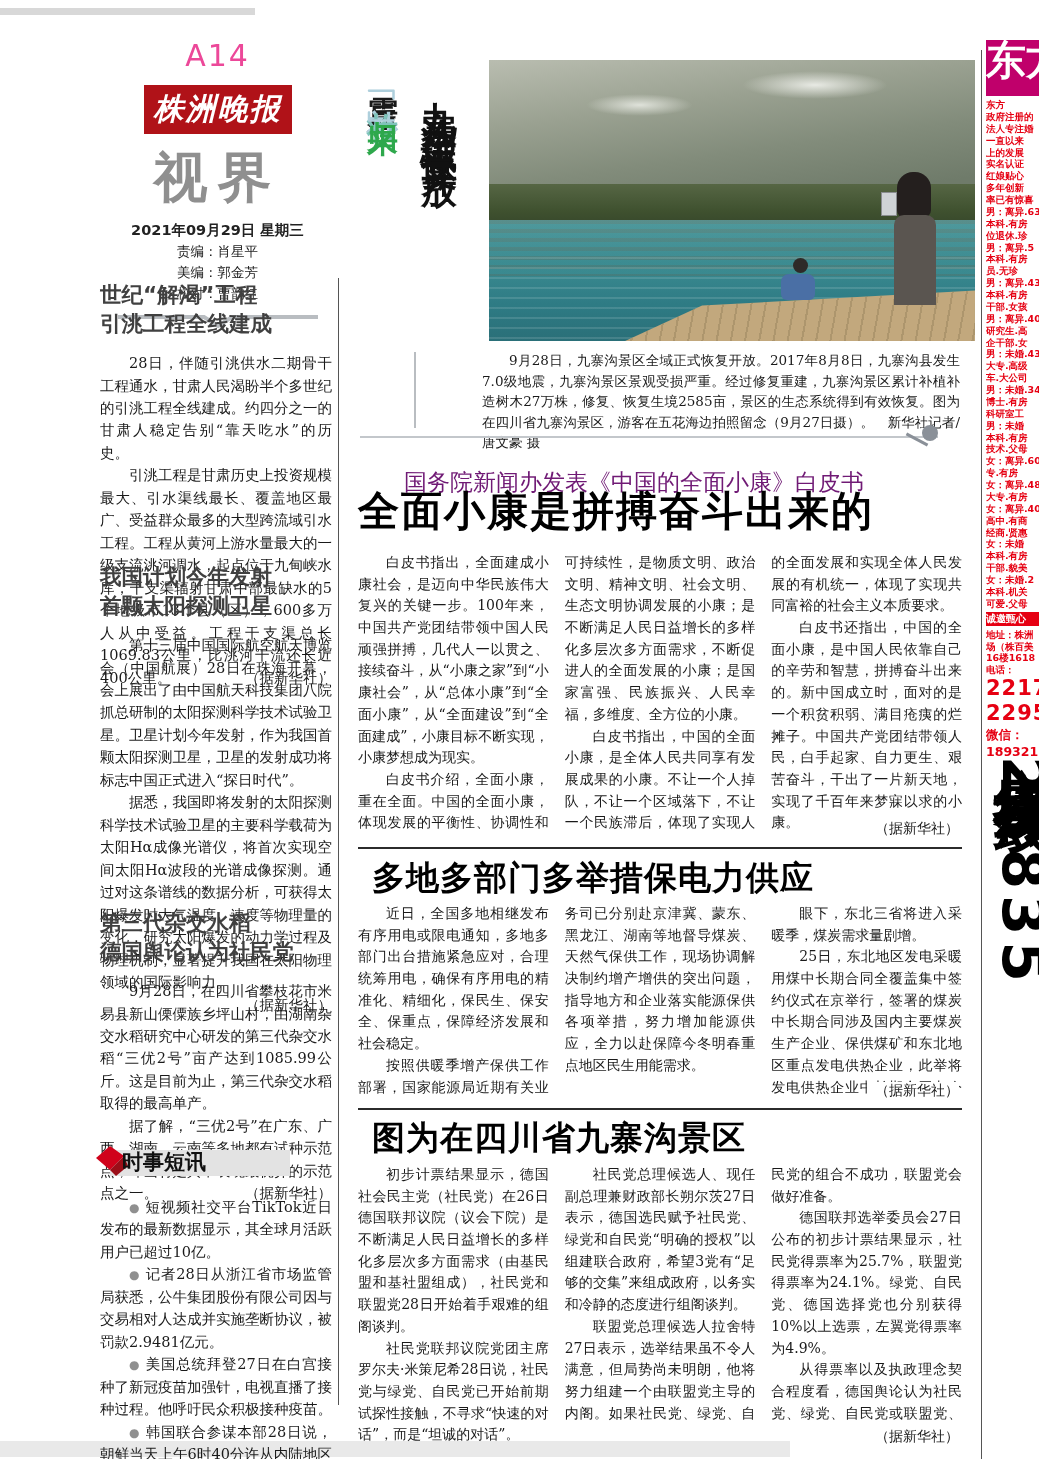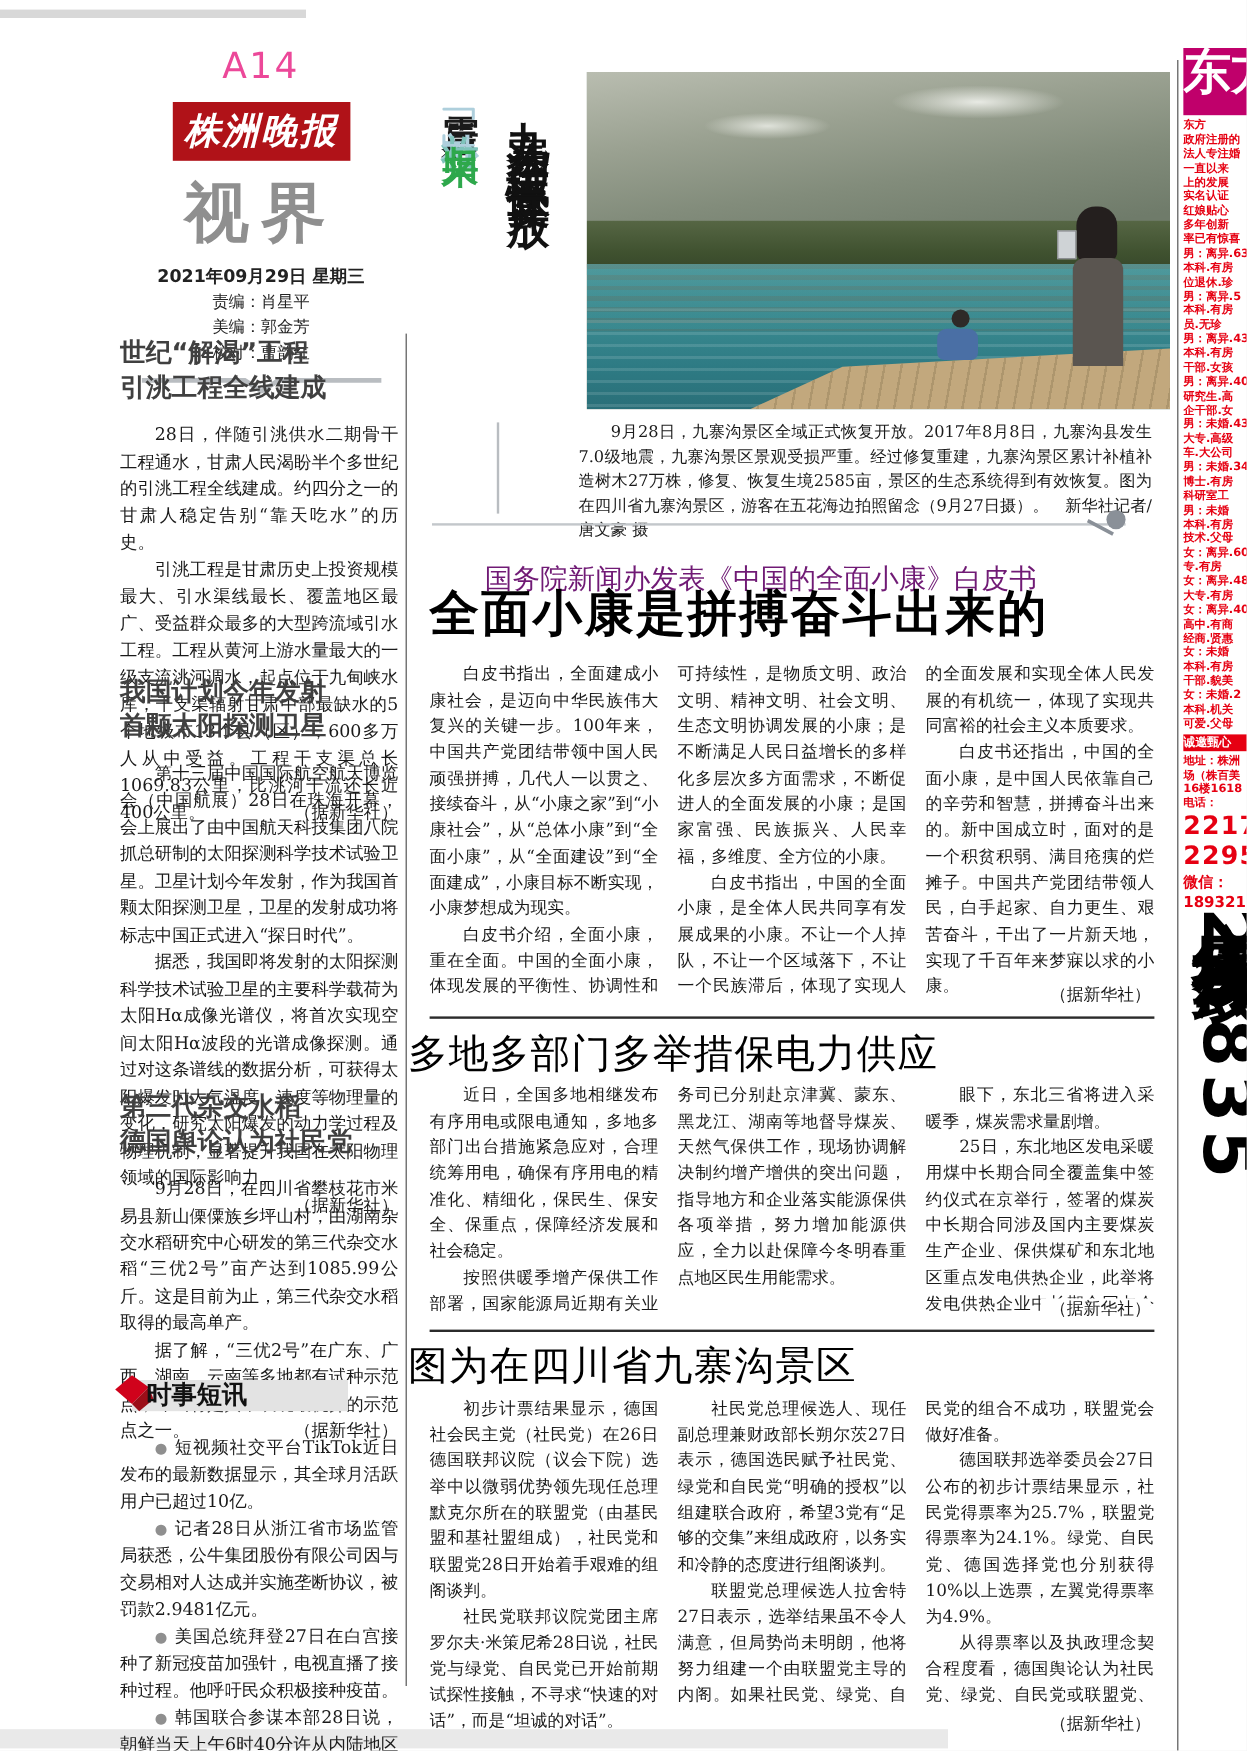--- a/index.html
+++ b/index.html
@@ -75,21 +75,21 @@
   .caption{position:absolute;left:482px;top:350px;width:478px;font-size:13.5px;line-height:1.52;text-align:justify;}
   .caption p{margin:0;text-indent:2em;}
   
   .kicker{position:absolute;left:358px;top:467px;width:610px;font-size:23px;color:#701a75;margin-left:46px;}
   .lead-headline{position:absolute;left:358px;top:484px;width:620px;font-size:41px;font-weight:700;letter-spacing:2px;color:#000;}
   .body3{position:absolute;column-count:3;column-gap:16px;column-fill:auto;overflow:hidden;
          font-size:14px;line-height:1.55;text-align:justify;}
   .body3 p{margin:0;text-indent:2em;}
   .lead-body{left:358px;top:552px;width:604px;height:290px;}
   .abs-credit{position:absolute;right:4px;bottom:0;background:#fff;padding-left:8px;font-size:14px;}
-  .mid-title{position:absolute;left:340px;width:620px;font-size:33px;font-weight:400;letter-spacing:1px;color:#000;}
+  .mid-title{position:absolute;left:372px;width:620px;font-size:33px;font-weight:700;letter-spacing:1px;color:#000;}
   .power-body{left:358px;top:903px;width:604px;height:202px;}
   .germany-body{left:358px;top:1164px;width:604px;height:290px;}
   
   .rail{position:absolute;left:986px;top:40px;width:53px;overflow:hidden;}
   .rail-inner{width:110px;}
   .rail-header{background:#c0006b;color:#fff;font-weight:700;font-size:40px;line-height:1.0;height:56px;overflow:hidden;}
   .rail-lines{margin-top:3px;color:#e60012;font-size:9.5px;line-height:1.25;font-weight:600;white-space:nowrap;}
   .rail-lines div{overflow:hidden;}
   .rail-invert{background:#e60012;color:#fff;font-size:10px;font-weight:700;margin-top:2px;}
   .rail-phone{color:#e60012;font-weight:700;font-size:21px;line-height:1.2;letter-spacing:1px;}
@@ -225,21 +225,21 @@
       <p>按照供暖季增产保供工作部署，国家能源局近期有关业务司已分别赴京津冀、蒙东、黑龙江、湖南等地督导煤炭、天然气保供工作，现场协调解决制约增产增供的突出问题，指导地方和企业落实能源保供各项举措，努力增加能源供应，全力以赴保障今冬明春重点地区民生用能需求。</p>
       <p>眼下，东北三省将进入采暖季，煤炭需求量剧增。</p>
       <p>25日，东北地区发电采暖用煤中长期合同全覆盖集中签约仪式在京举行，签署的煤炭中长期合同涉及国内主要煤炭生产企业、保供煤矿和东北地区重点发电供热企业，此举将发电供热企业中长期合同占今冬用煤量的比重提高到100%，确保东北地区采暖季民生用煤和人民群众温暖过冬需求。</p>
     </div>
   <span class="abs-credit" style="left:auto;right:80px;top:1082px;bottom:auto;position:absolute;">（据新华社）</span>
 
   <div class="hrule" style="left:358px;top:1108px;width:604px;"></div>
 
   <div class="mid-title sans" style="top:1116px;">图为在四川省九寨沟景区</div>
   <div class="body3 germany-body">
-      <p>初步计票结果显示，德国社会民主党（社民党）在26日德国联邦议院（议会下院）选举中以微弱优势领先现任总理默克尔所在的联盟党（由基民盟和基社盟组成），社民党和联盟党28日开始着手艰难的组阁谈判。</p>
+      <p>初步计票结果显示，德国社会民主党（社民党）在26日德国联邦议院（议会下院）是不断满足人民日益增长的多样化多层次多方面需求（由基民盟和基社盟组成），社民党和联盟党28日开始着手艰难的组阁谈判。</p>
       <p>社民党联邦议院党团主席罗尔夫·米策尼希28日说，社民党与绿党、自民党已开始前期试探性接触，不寻求“快速的对话”，而是“坦诚的对话”。</p>
       <p>社民党总理候选人、现任副总理兼财政部长朔尔茨27日表示，德国选民赋予社民党、绿党和自民党“明确的授权”以组建联合政府，希望3党有“足够的交集”来组成政府，以务实和冷静的态度进行组阁谈判。</p>
       <p>联盟党总理候选人拉舍特27日表示，选举结果虽不令人满意，但局势尚未明朗，他将努力组建一个由联盟党主导的内阁。如果社民党、绿党、自民党的组合不成功，联盟党会做好准备。</p>
       <p>德国联邦选举委员会27日公布的初步计票结果显示，社民党得票率为25.7%，联盟党得票率为24.1%。绿党、自民党、德国选择党也分别获得10%以上选票，左翼党得票率为4.9%。</p>
       <p>从得票率以及执政理念契合程度看，德国舆论认为社民党、绿党、自民党或联盟党、绿党、自民党两种组合的组阁成功概率较高。</p>
     </div>
   <span class="abs-credit" style="left:auto;right:80px;top:1428px;bottom:auto;position:absolute;">（据新华社）</span>
 
   <div class="rail sans">
     <div class="rail-inner">

